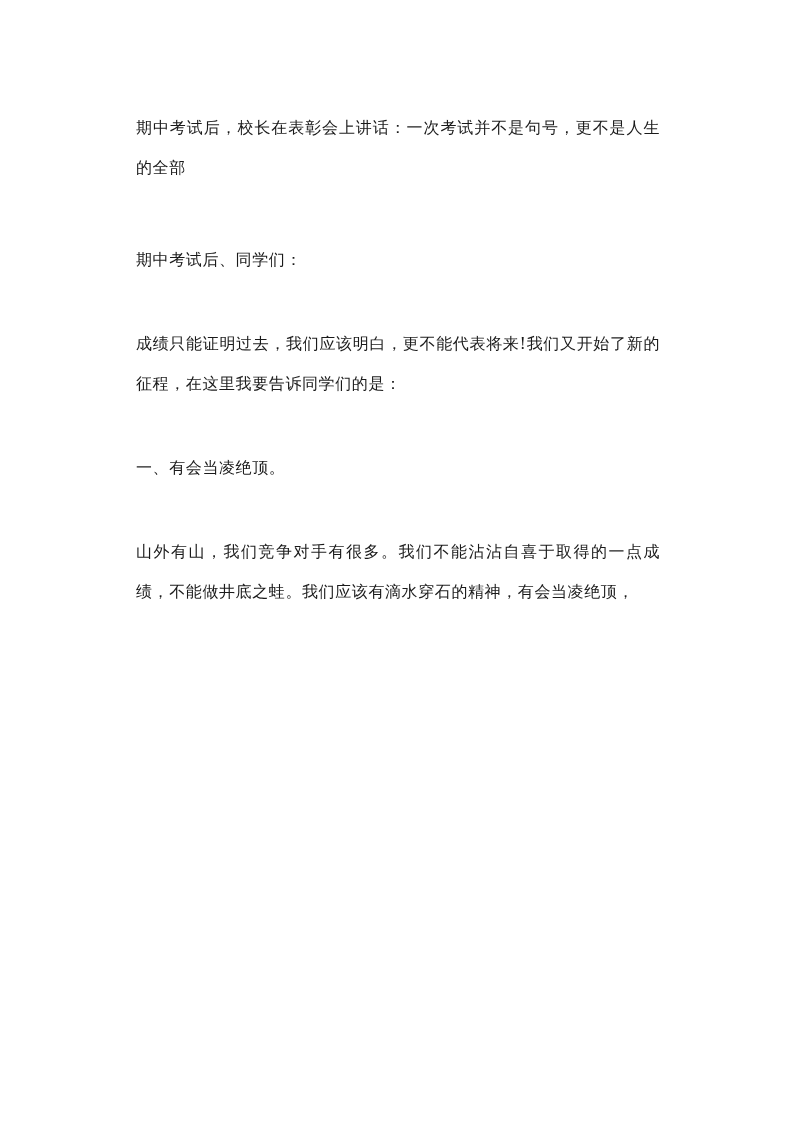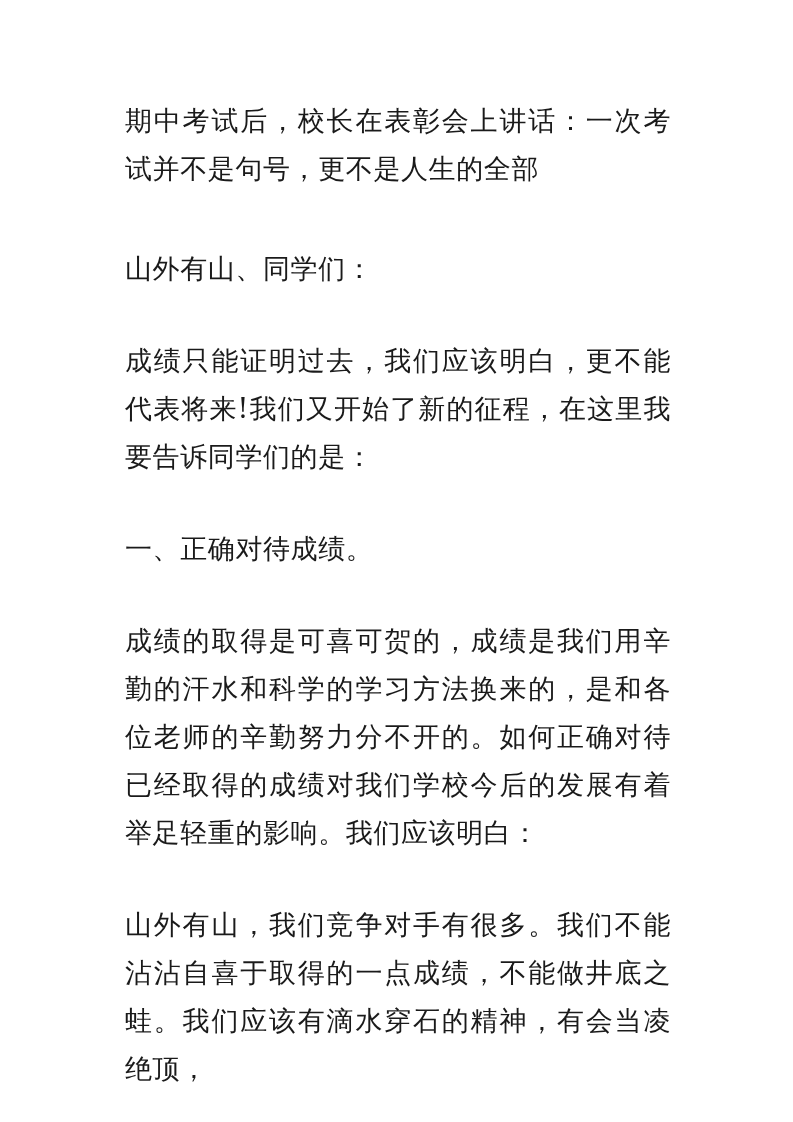--- a/index.html
+++ b/index.html
@@ -15,37 +15,36 @@
     font-family: "DejaVu Serif", "Liberation Serif", serif;
     color: #1a1a1a;
   }
   .page {
     position: absolute;
     left: 120px;
     top: 92px;
     width: 556px;
   }
   .para {
-    margin: 5px;
-    font-size: 27px;
-    line-height: 48px;
+    margin: 16px;
+    font-size: 16px;
+    line-height: 40px;
     letter-spacing: 0.6px;
     text-align: justify;
     word-break: break-all;
   }
   .para + .para {
     margin-top: 44px;
   }
   .para.greeting {
     margin-top: 52px;
   }
 </style>
 </head>
 <body>
 
 <div class="page">
   <p class="para">期中考试后，校长在表彰会上讲话：一次考试并不是句号，更不是人生的全部</p>
-  <p class="para greeting">山外有山、同学们：</p>
+  <p class="para greeting">期中考试后、同学们：</p>
   <p class="para">成绩只能证明过去，我们应该明白，更不能代表将来!我们又开始了新的征程，在这里我要告诉同学们的是：</p>
-  <p class="para">一、正确对待成绩。</p>
-  <p class="para">成绩的取得是可喜可贺的，成绩是我们用辛勤的汗水和科学的学习方法换来的，是和各位老师的辛勤努力分不开的。如何正确对待已经取得的成绩对我们学校今后的发展有着举足轻重的影响。我们应该明白：</p>
+  <p class="para">一、有会当凌绝顶。</p>
   <p class="para">山外有山，我们竞争对手有很多。我们不能沾沾自喜于取得的一点成绩，不能做井底之蛙。我们应该有滴水穿石的精神，有会当凌绝顶，</p>
 </div>
 
 </body></html>

